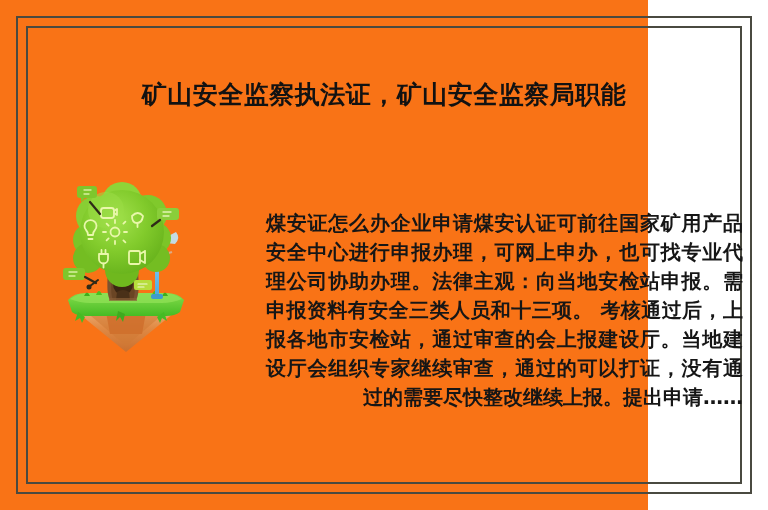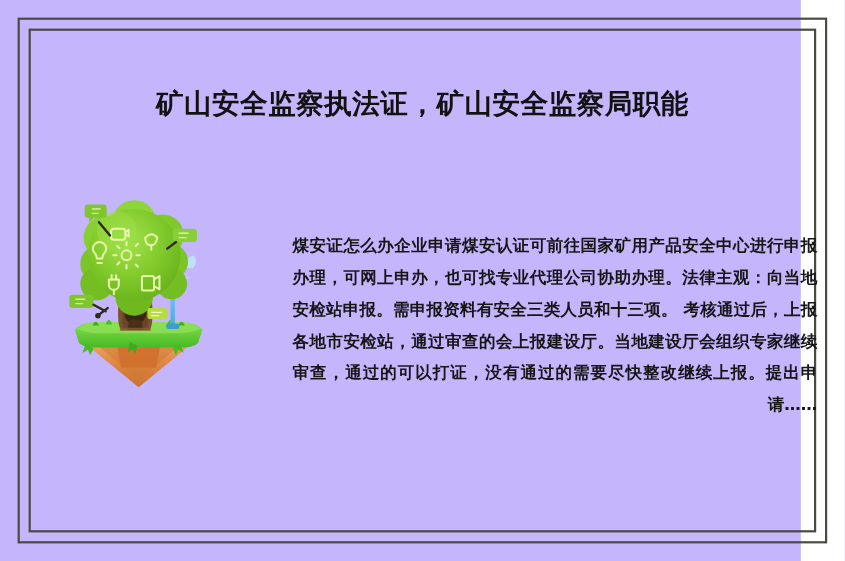--- a/index.html
+++ b/index.html
@@ -9,23 +9,23 @@
   }
   body {
     width: 768px;
     height: 510px;
     overflow: hidden;
     font-family: "DejaVu Sans", "Liberation Sans", sans-serif;
   }
 
   #page {
     position: relative;
-    width: 728px;
+    width: 648px;
     height: 510px;
-    background: #c4b5fd;
+    background: #f97316;
     box-sizing: border-box;
   }
 
   
   .frame-outer {
     position: absolute;
     left: 16px;
     top: 16px;
     width: 736px;
     height: 478px;
@@ -72,21 +72,21 @@
     width: 132px;
     height: 172px;
   }
 
   
   .body-text {
     position: absolute;
     left: 266px;
     top: 209px;
     width: 477px;
-    font-size: 15px;
+    font-size: 20px;
     line-height: 29px;
     font-weight: bold;
     color: #161616;
     text-align: justify;
     text-justify: inter-character;
     text-align-last: right;
     font-family: "DejaVu Sans", "Liberation Sans", sans-serif;
   }
 </style>
 </head>

